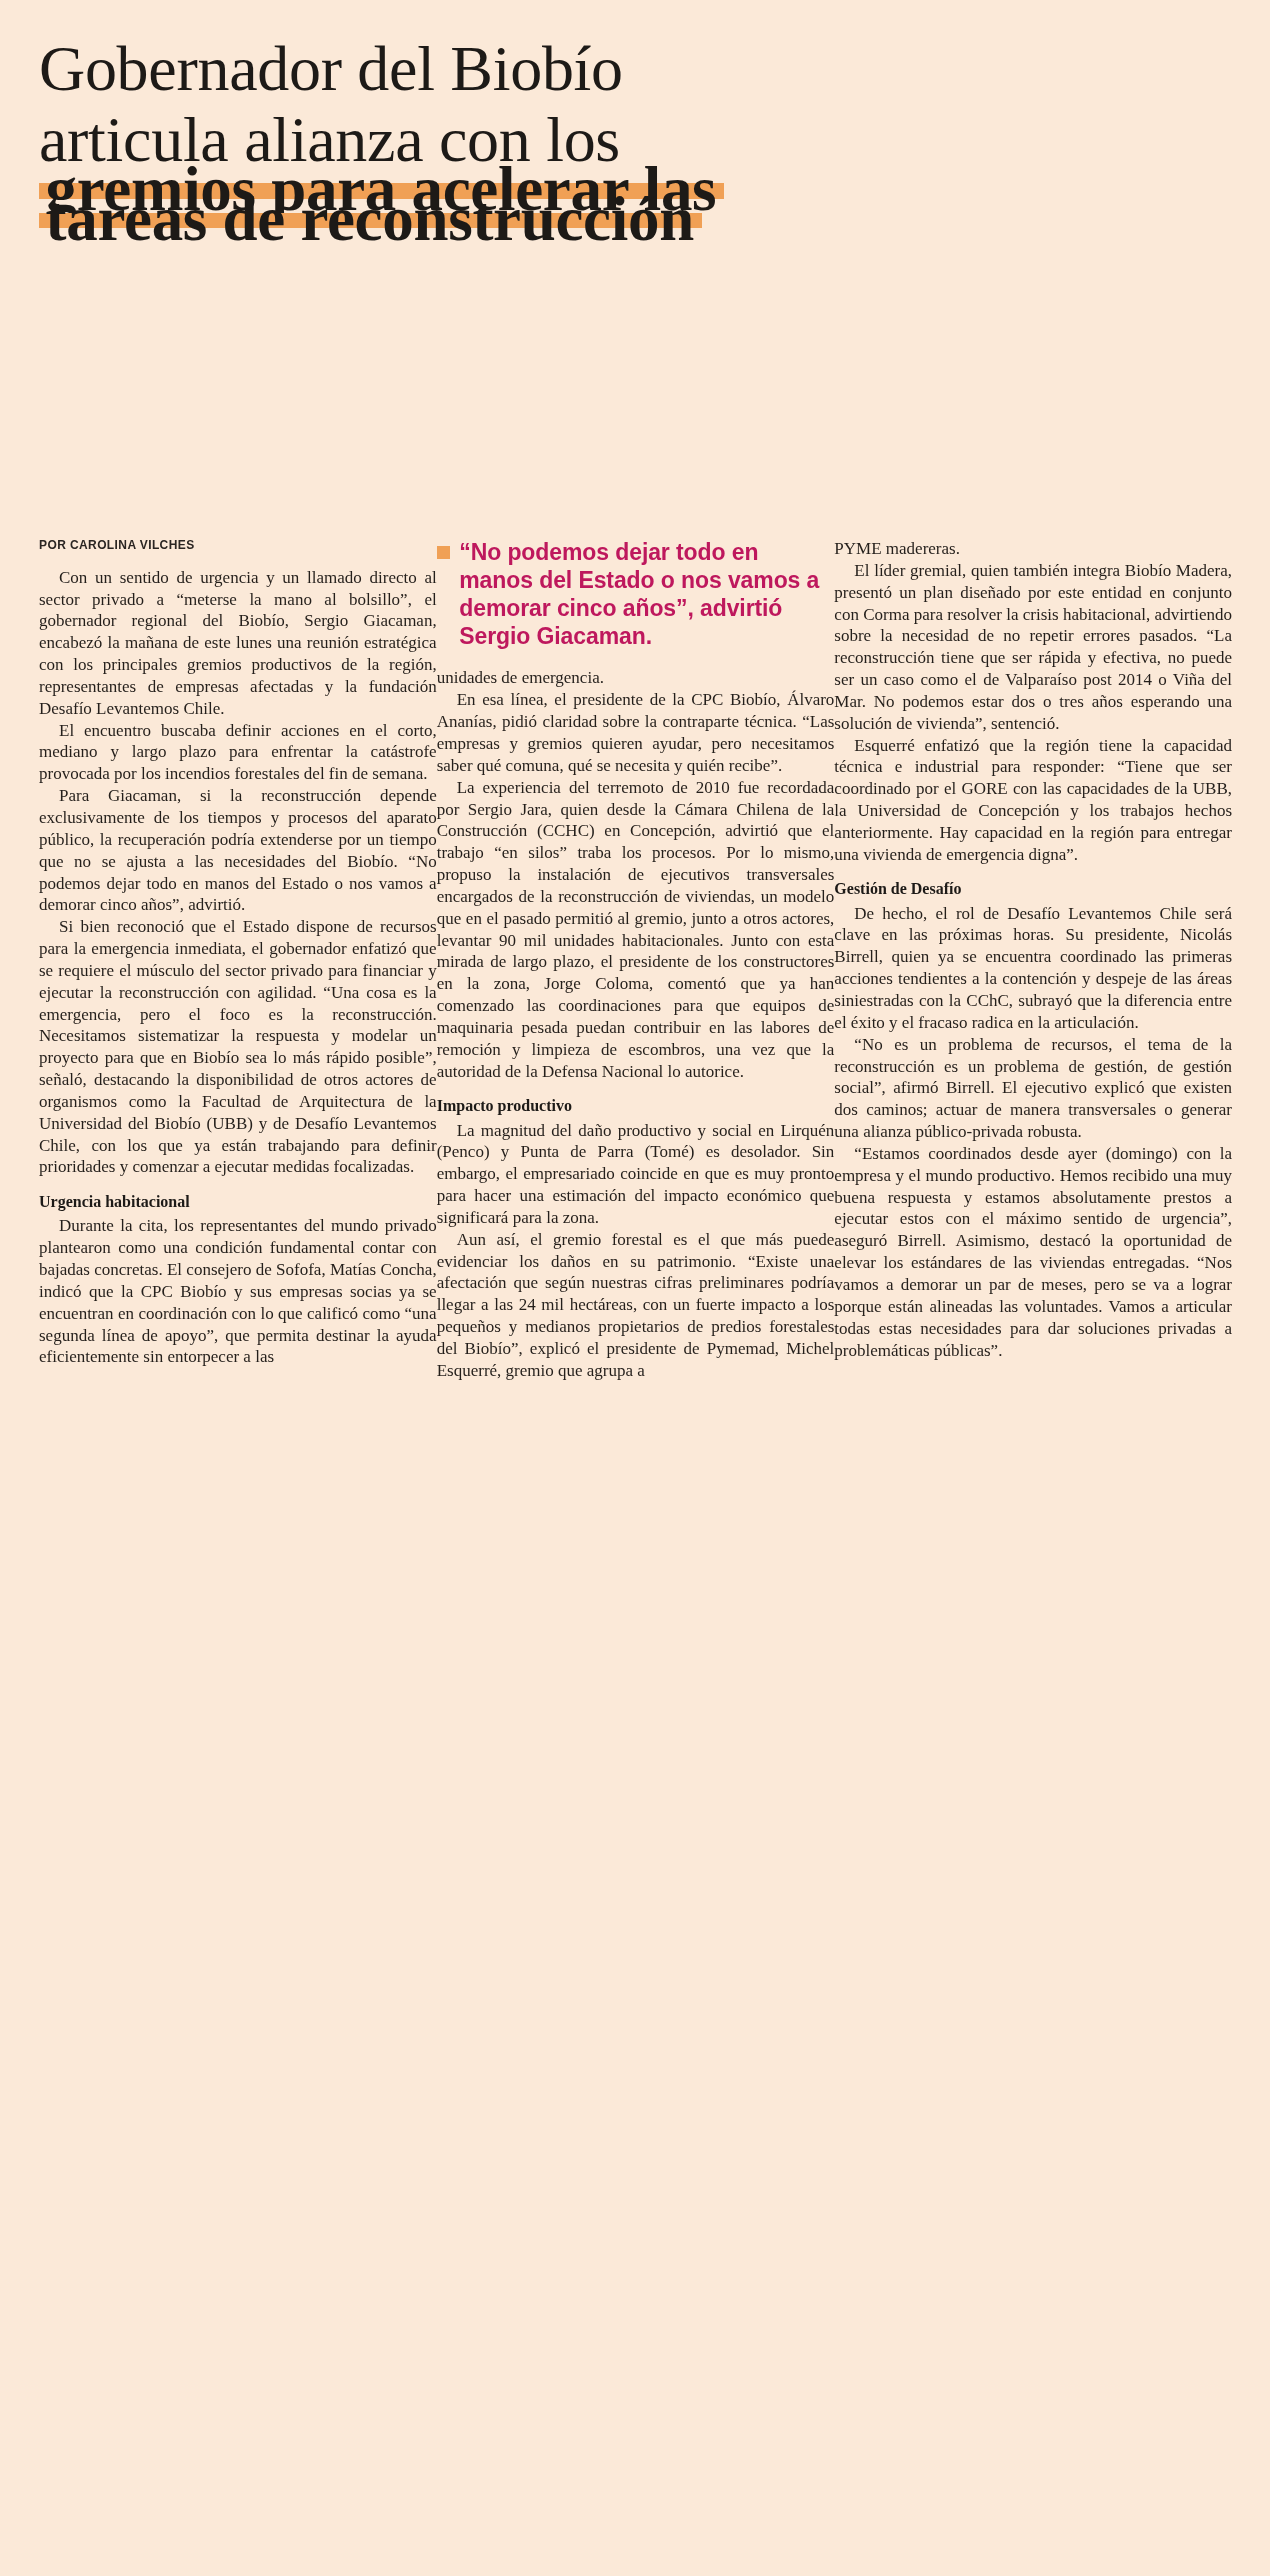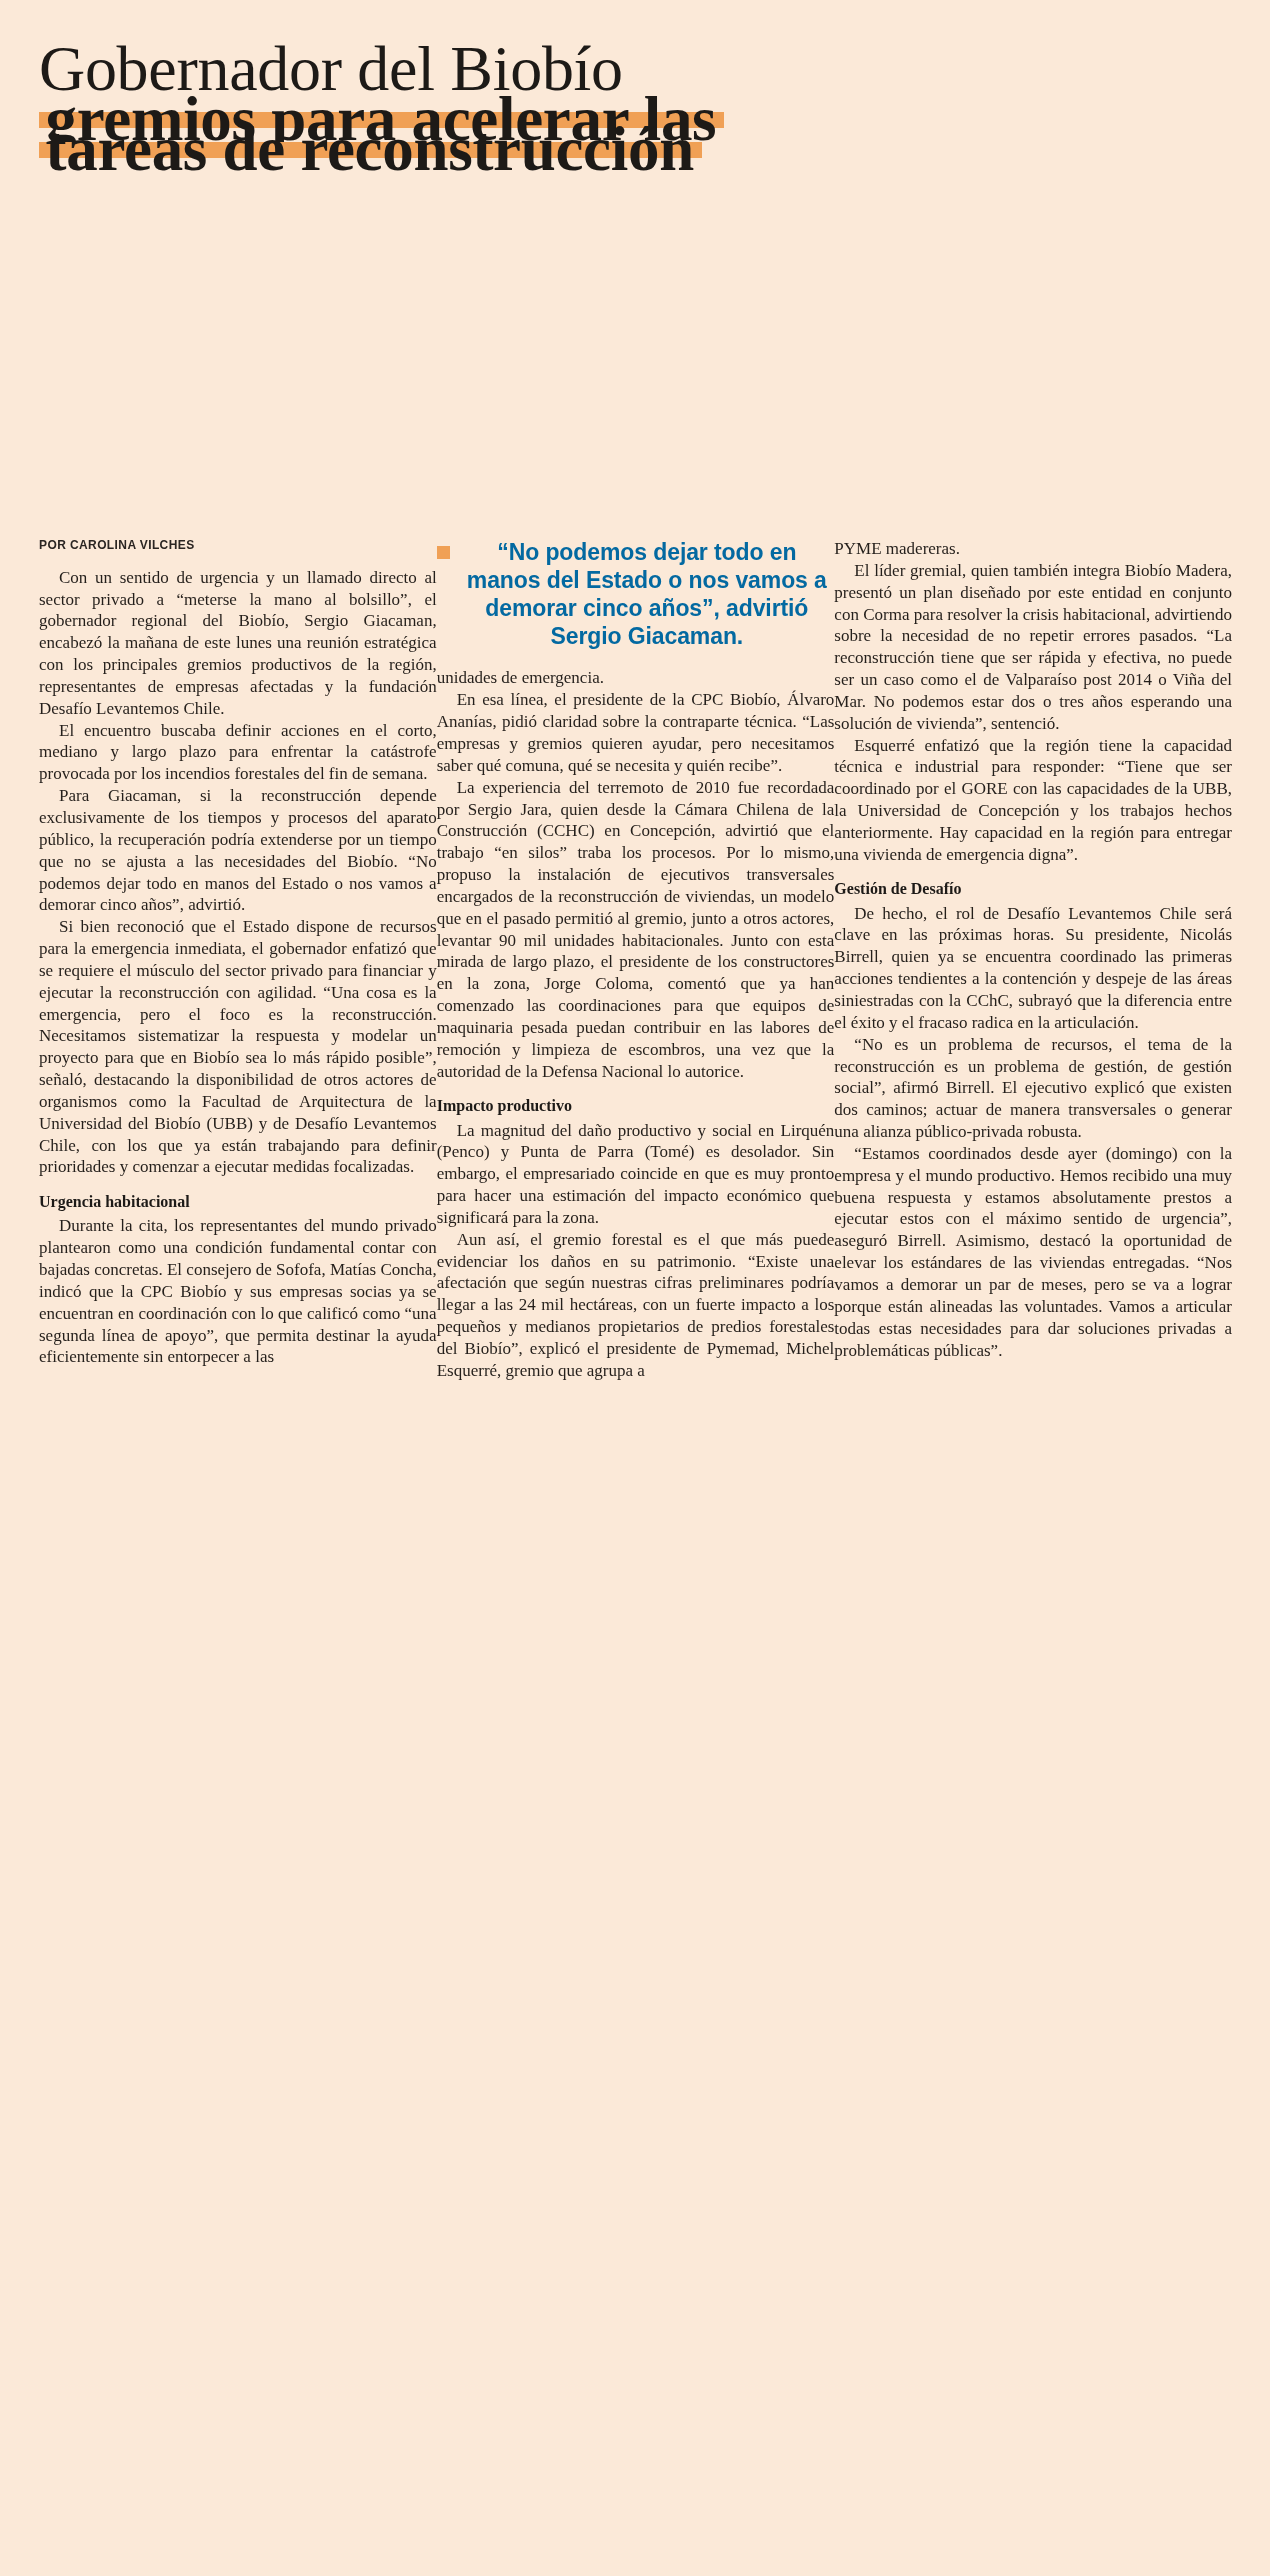--- a/index.html
+++ b/index.html
@@ -112,34 +112,35 @@
     width: 13.3px;
     height: 13.3px;
     background: #f0a055;
     margin-top: 8px;
   }
   .pq-text {
     font-family: "Liberation Sans", sans-serif;
     font-weight: 700;
     font-size: 23px;
     line-height: 1.22;
-    color: #0369a1;
+    color: #be185d;
     text-indent: 0;
-    text-align: center;
+    text-align: left;
     margin: 0;
     letter-spacing: -0.1px;
   }
 </style>
 </head>
 <body>
 
 <div class="page">
 
   <h1 class="headline">
     <span class="line">Gobernador del Biobío</span>
+    <span class="line">articula alianza con los</span>
     <span class="hlwrap"><span class="line hl">gremios para acelerar las</span></span>
     <span class="hlwrap"><span class="line hl">tareas de reconstrucción</span></span>
   </h1>
 
   <div class="columns">
 
     <div class="col">
       <p class="byline">POR CAROLINA VILCHES</p>
       <p>Con un sentido de urgencia y un llamado directo al sector privado a “meterse la mano al bolsillo”, el gobernador regional del Biobío, Sergio Giacaman, encabezó la mañana de este lunes una reunión estratégica con los principales gremios productivos de la región, representantes de empresas afectadas y la fundación Desafío Levantemos Chile.</p>
       <p>El encuentro buscaba definir acciones en el corto, mediano y largo plazo para enfrentar la catástrofe provocada por los incendios forestales del fin de semana.</p>

